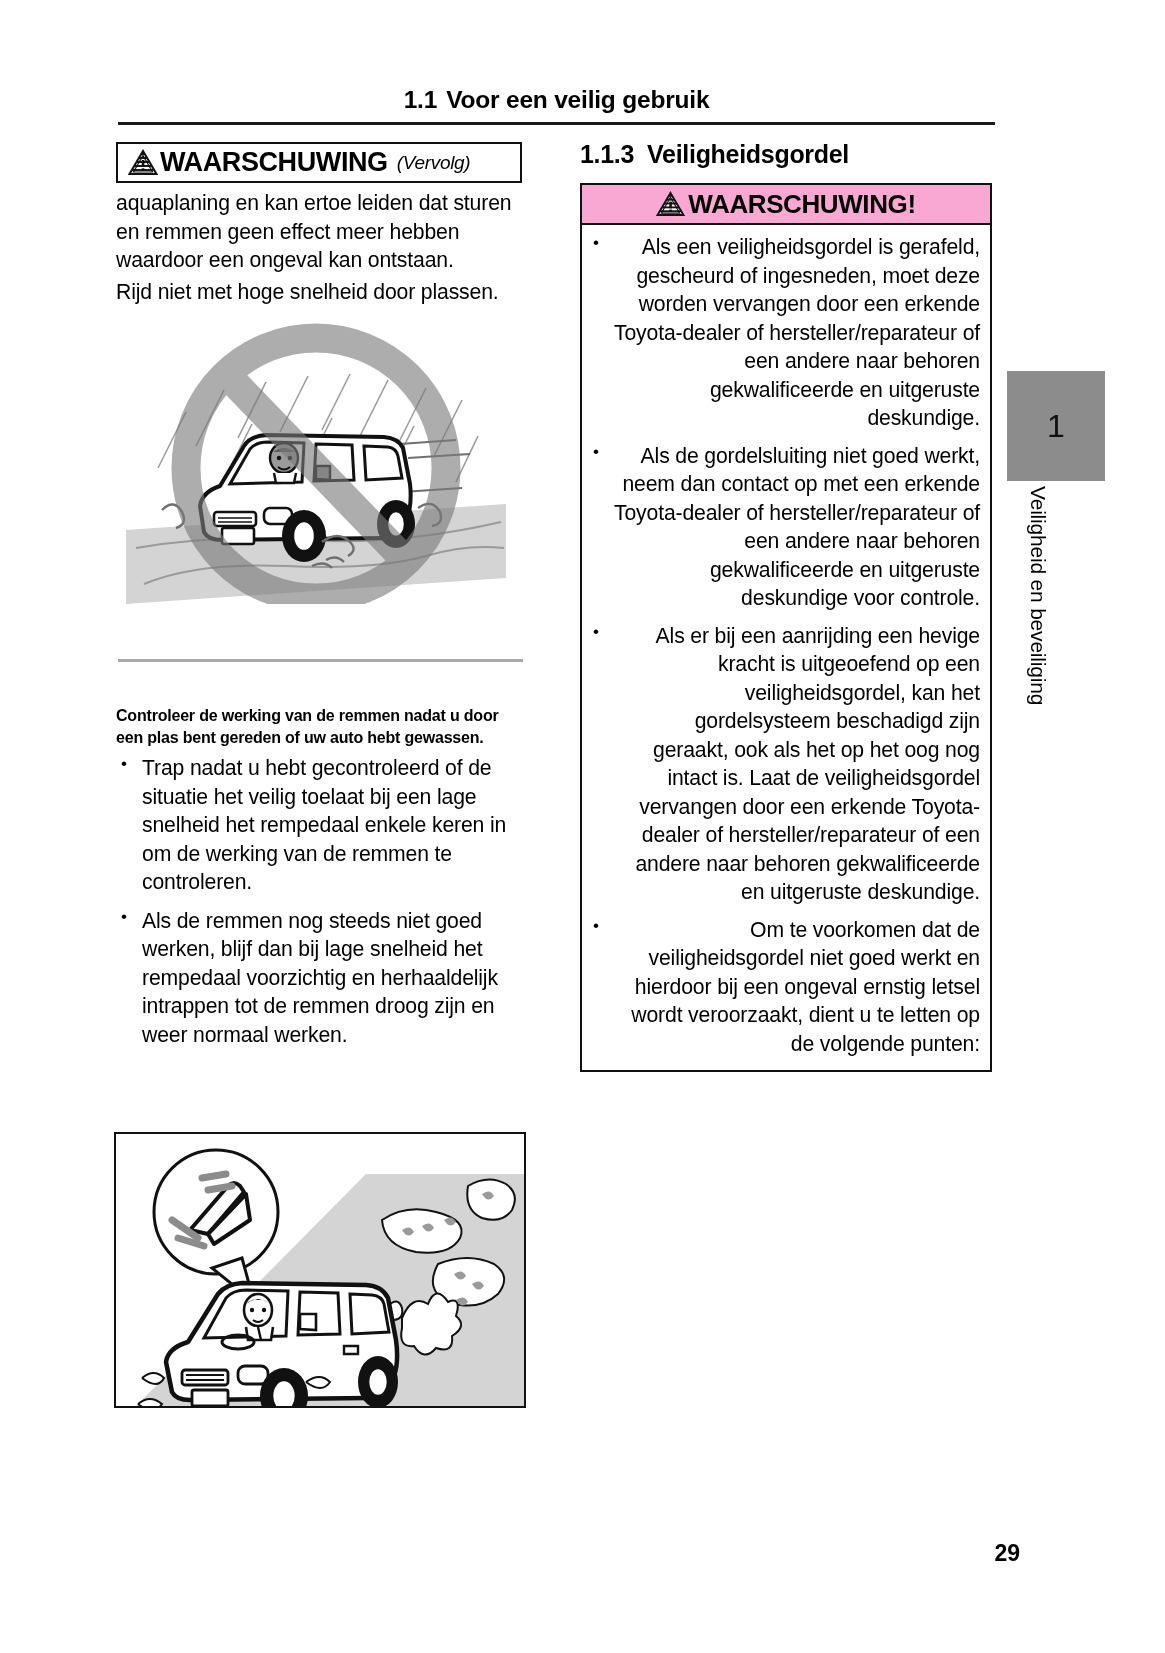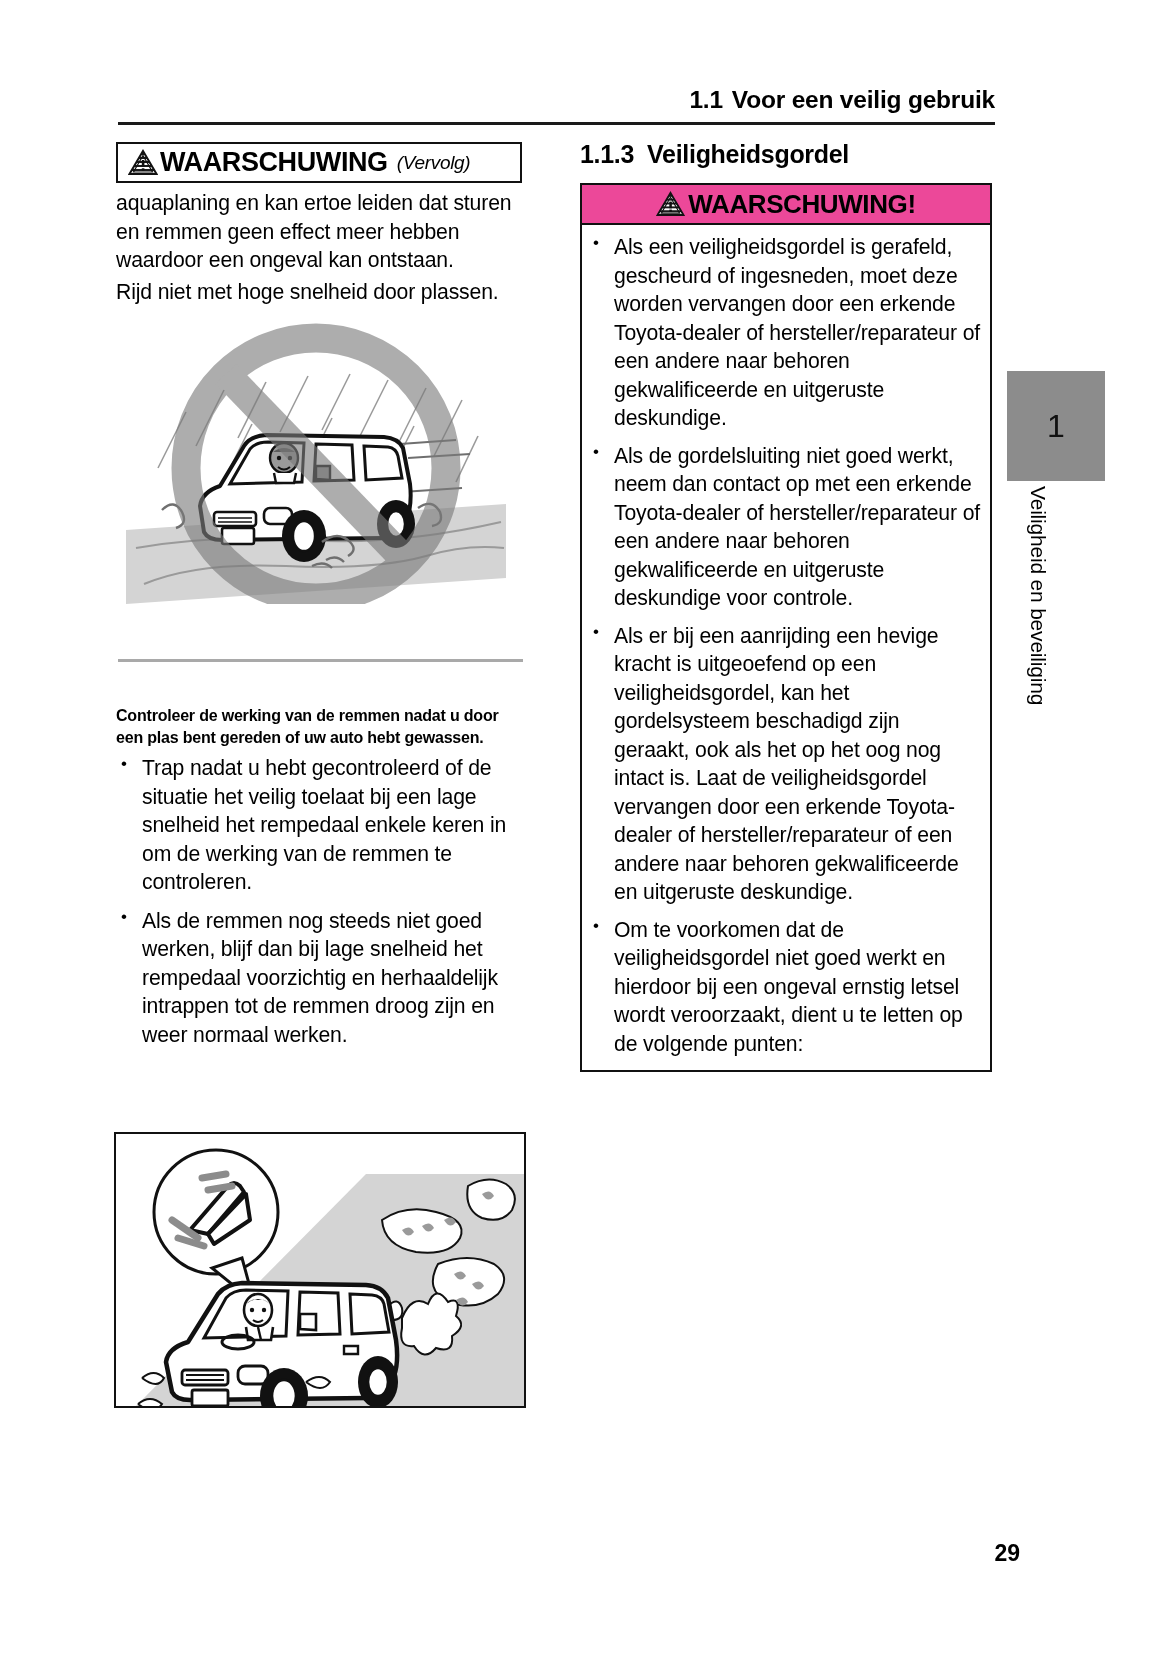--- a/index.html
+++ b/index.html
@@ -20,21 +20,21 @@
     position: absolute;
     inset: 0;
   }
 
   
   .running-head {
     position: absolute;
     left: 118px;
     top: 86px;
     width: 877px;
-    text-align: right;
+    text-align: center;
     font-size: 24.5px;
     font-weight: bold;
     letter-spacing: -0.2px;
   }
   .running-head .num { margin-right: 9px; }
   .head-rule {
     position: absolute;
     left: 118px;
     top: 122px;
     width: 877px;
@@ -154,38 +154,39 @@
   }
 
   
   .warn-box {
     border: 2.4px solid #111;
     box-sizing: border-box;
     width: 412px;
     margin-top: 14px;
   }
   .warn-box-head {
-    background: #ec4899;
+    background: #f9a8d4;
     border-bottom: 2.4px solid #111;
     height: 38px;
     display: flex;
     align-items: center;
     justify-content: center;
   }
   .warn-box-head .wtitle {
     font-size: 26px;
     font-weight: bold;
     letter-spacing: -0.4px;
     line-height: 1;
   }
   .warn-box-body {
     padding: 8px 10px 10px 6px;
   }
   .warn-box-body ul.bullets > li {
     margin-bottom: 9px;
+    text-align: right;
   }
   .warn-box-body ul.bullets > li:last-child { margin-bottom: 2px; }
 
   
   .tab-num {
     position: absolute;
     left: 1007px;
     top: 371px;
     width: 98px;
     height: 110px;

